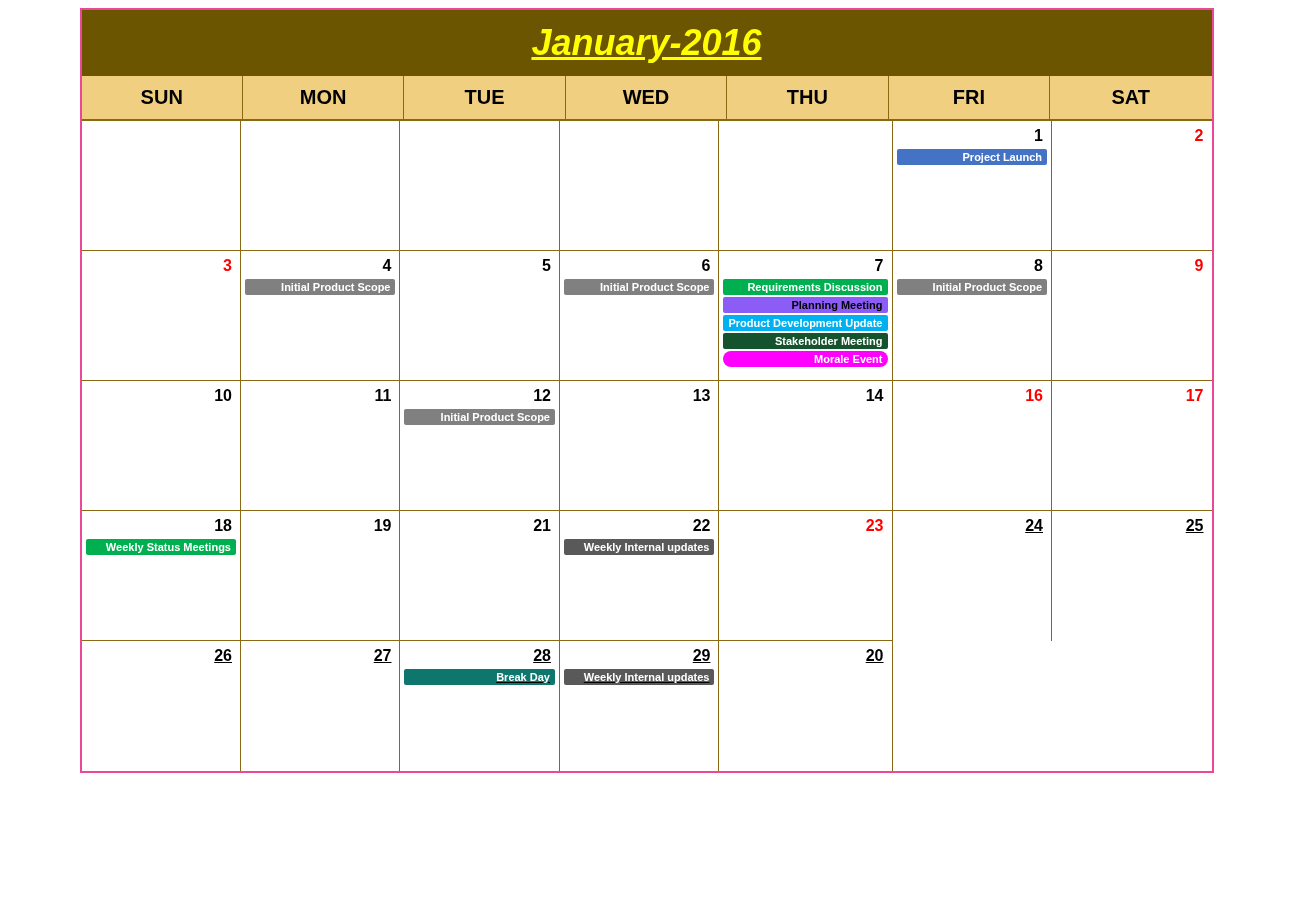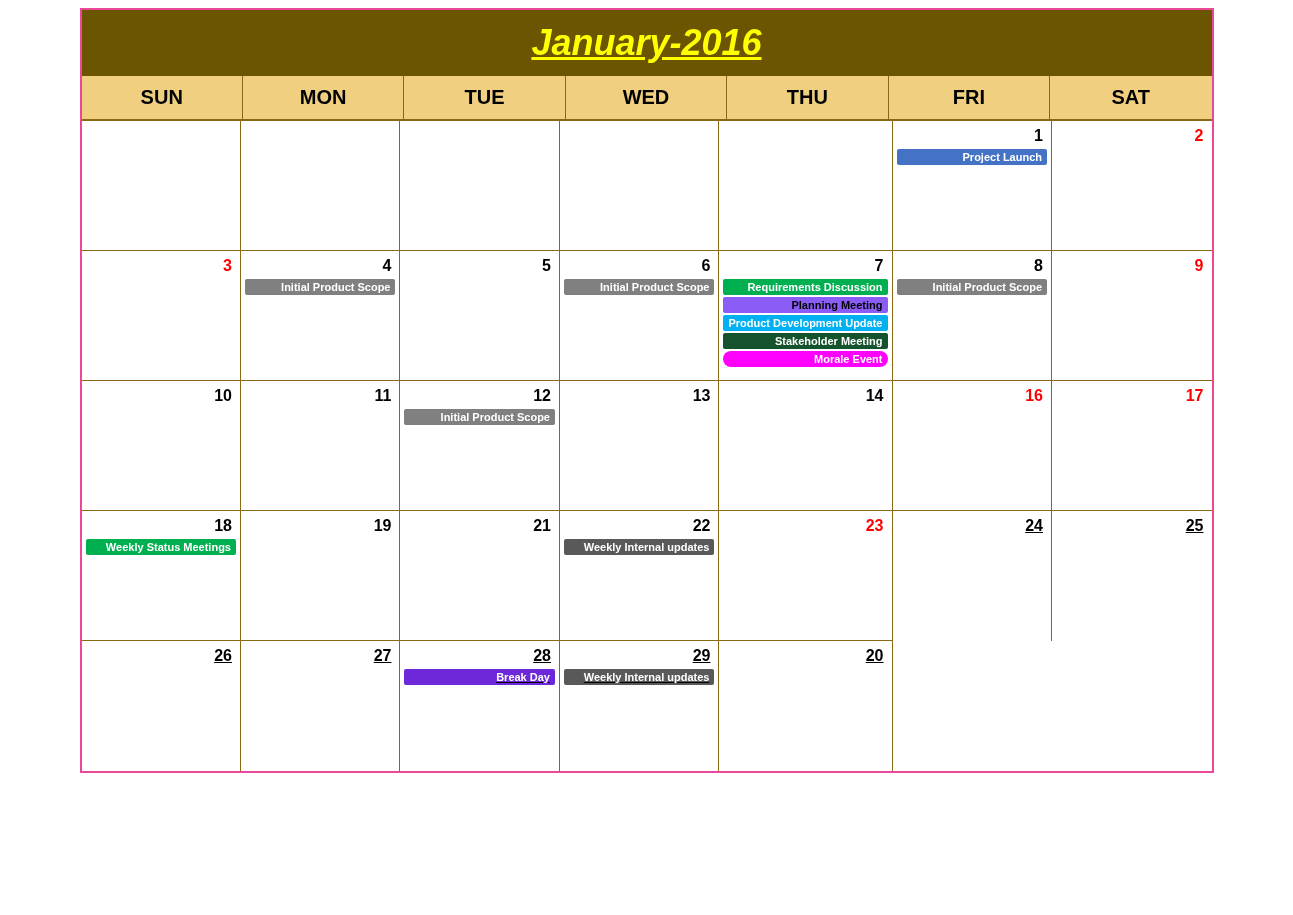--- a/index.html
+++ b/index.html
@@ -79,21 +79,21 @@
       text-align: right;
     }
     .event-blue { background-color: #4472C4; }
     .event-gray { background-color: #808080; }
     .event-green { background-color: #00B050; }
     .event-yellow { background-color: #8b5cf6; color: #000; }
     .event-lightblue { background-color: #00B0F0; }
     .event-orange { background-color: #14532d; }
     .event-magenta { background-color: #FF00FF; border-radius: 8px; }
     .event-darkgray { background-color: #595959; }
-    .event-pink { background-color: #6d28d9; padding-left: 8px; }
+    .event-pink { background-color: #0f766e; padding-left: 8px; }
   </style>
 </head>
 <body>
 
 <div class="calendar-wrapper">
   <div class="calendar-header">
     <h1>January-2016</h1>
   </div>
   <div class="calendar-days-header">
   <div class="day-header">SUN</div>

